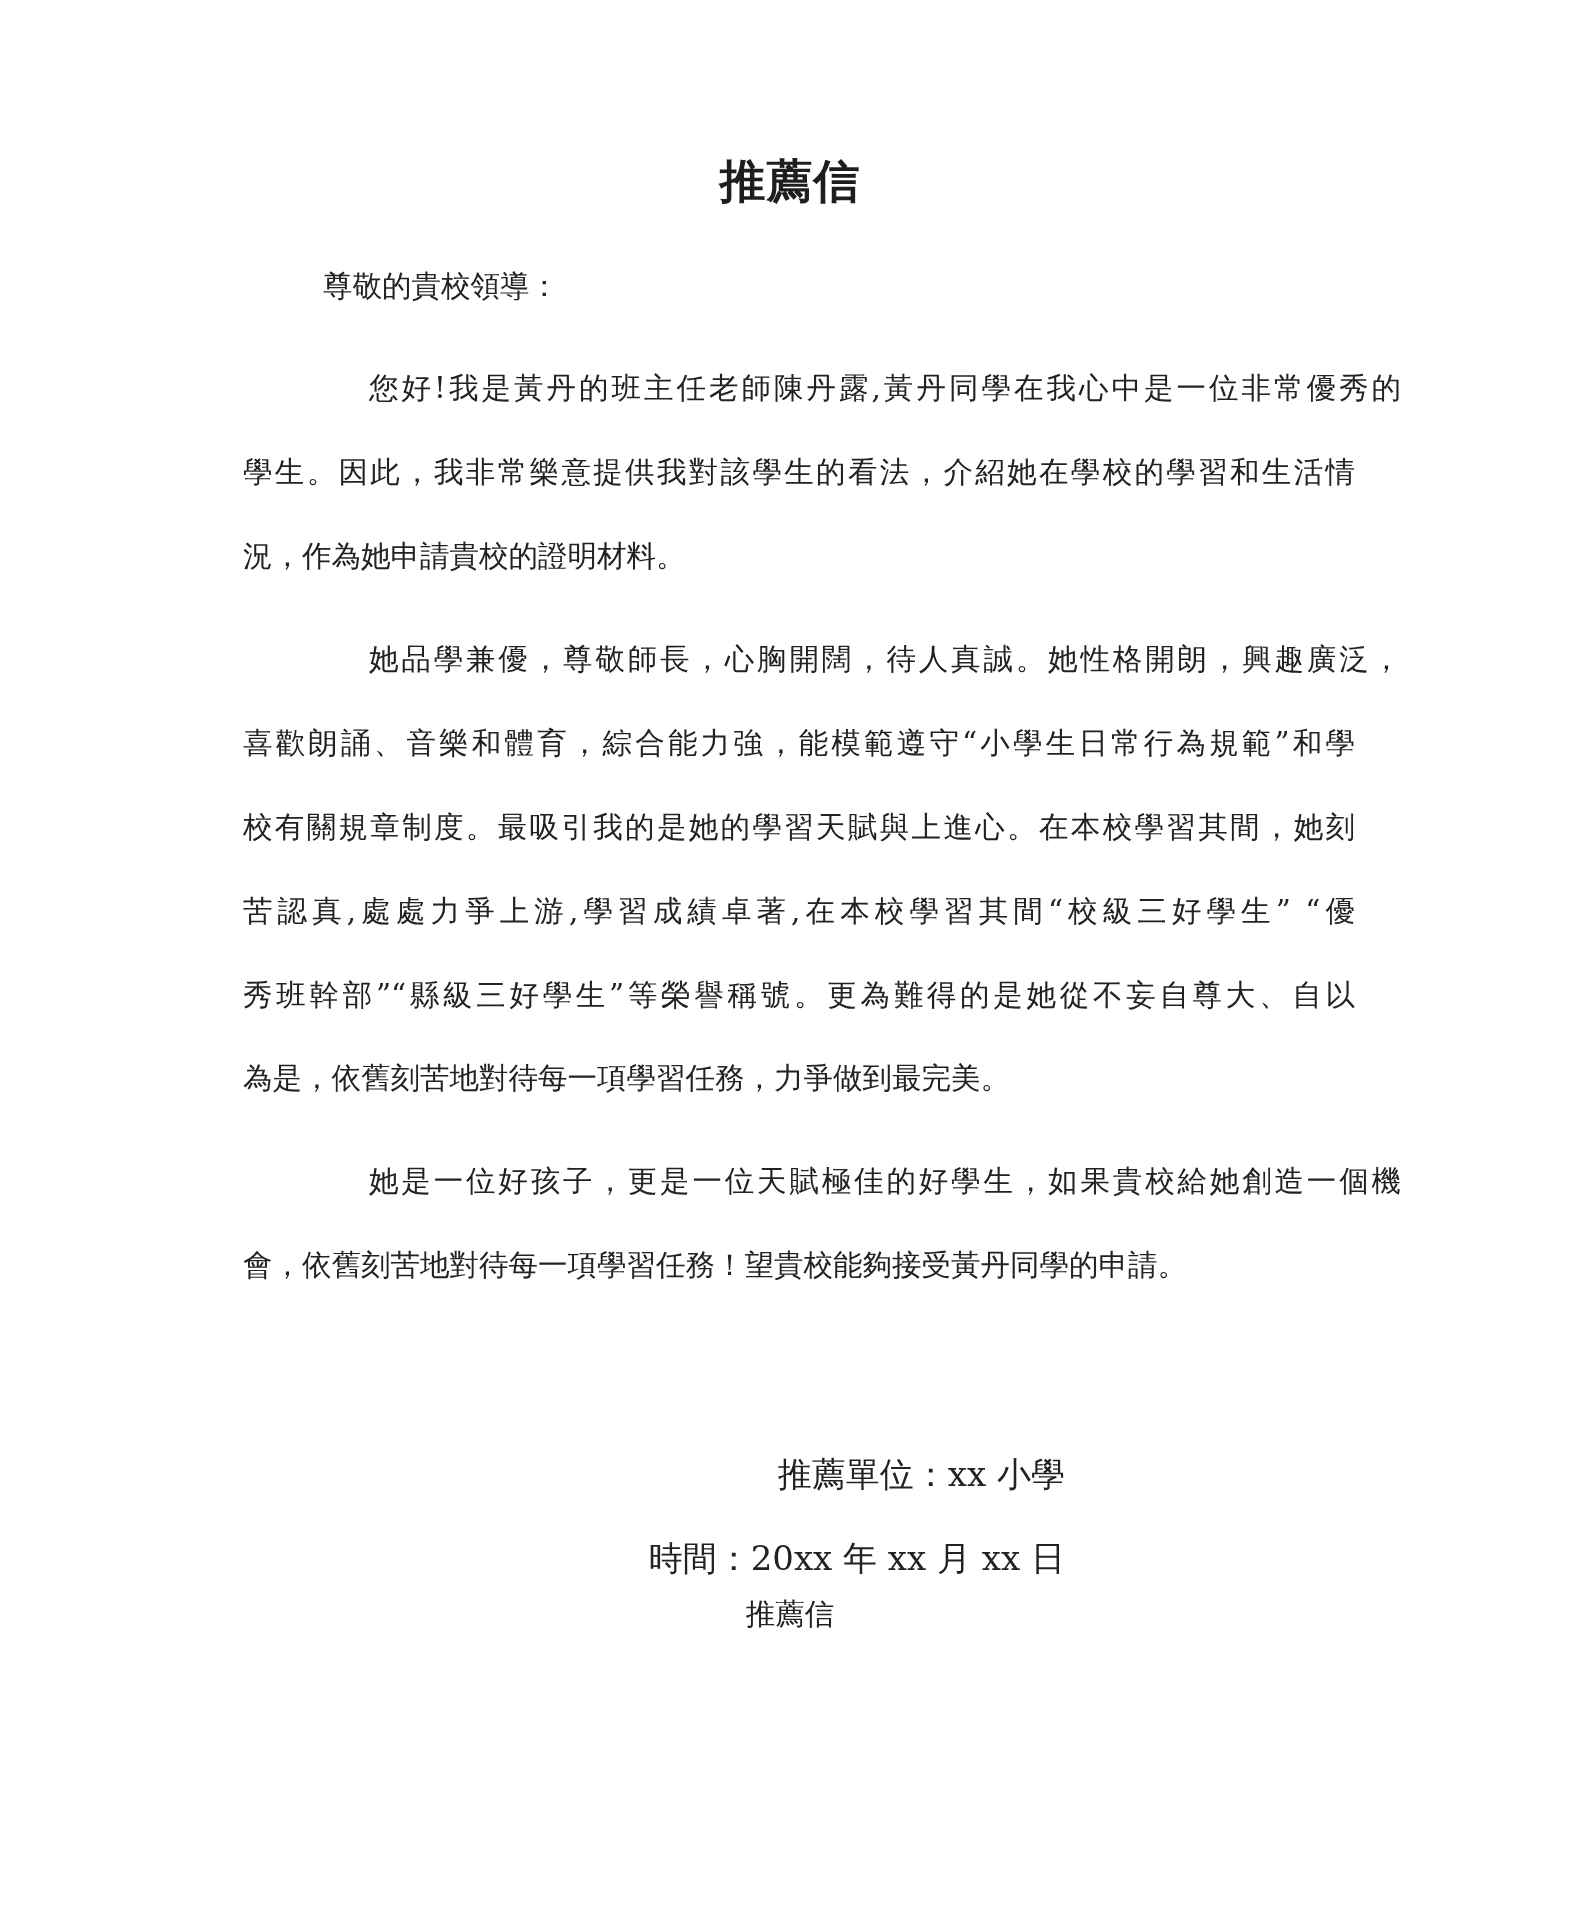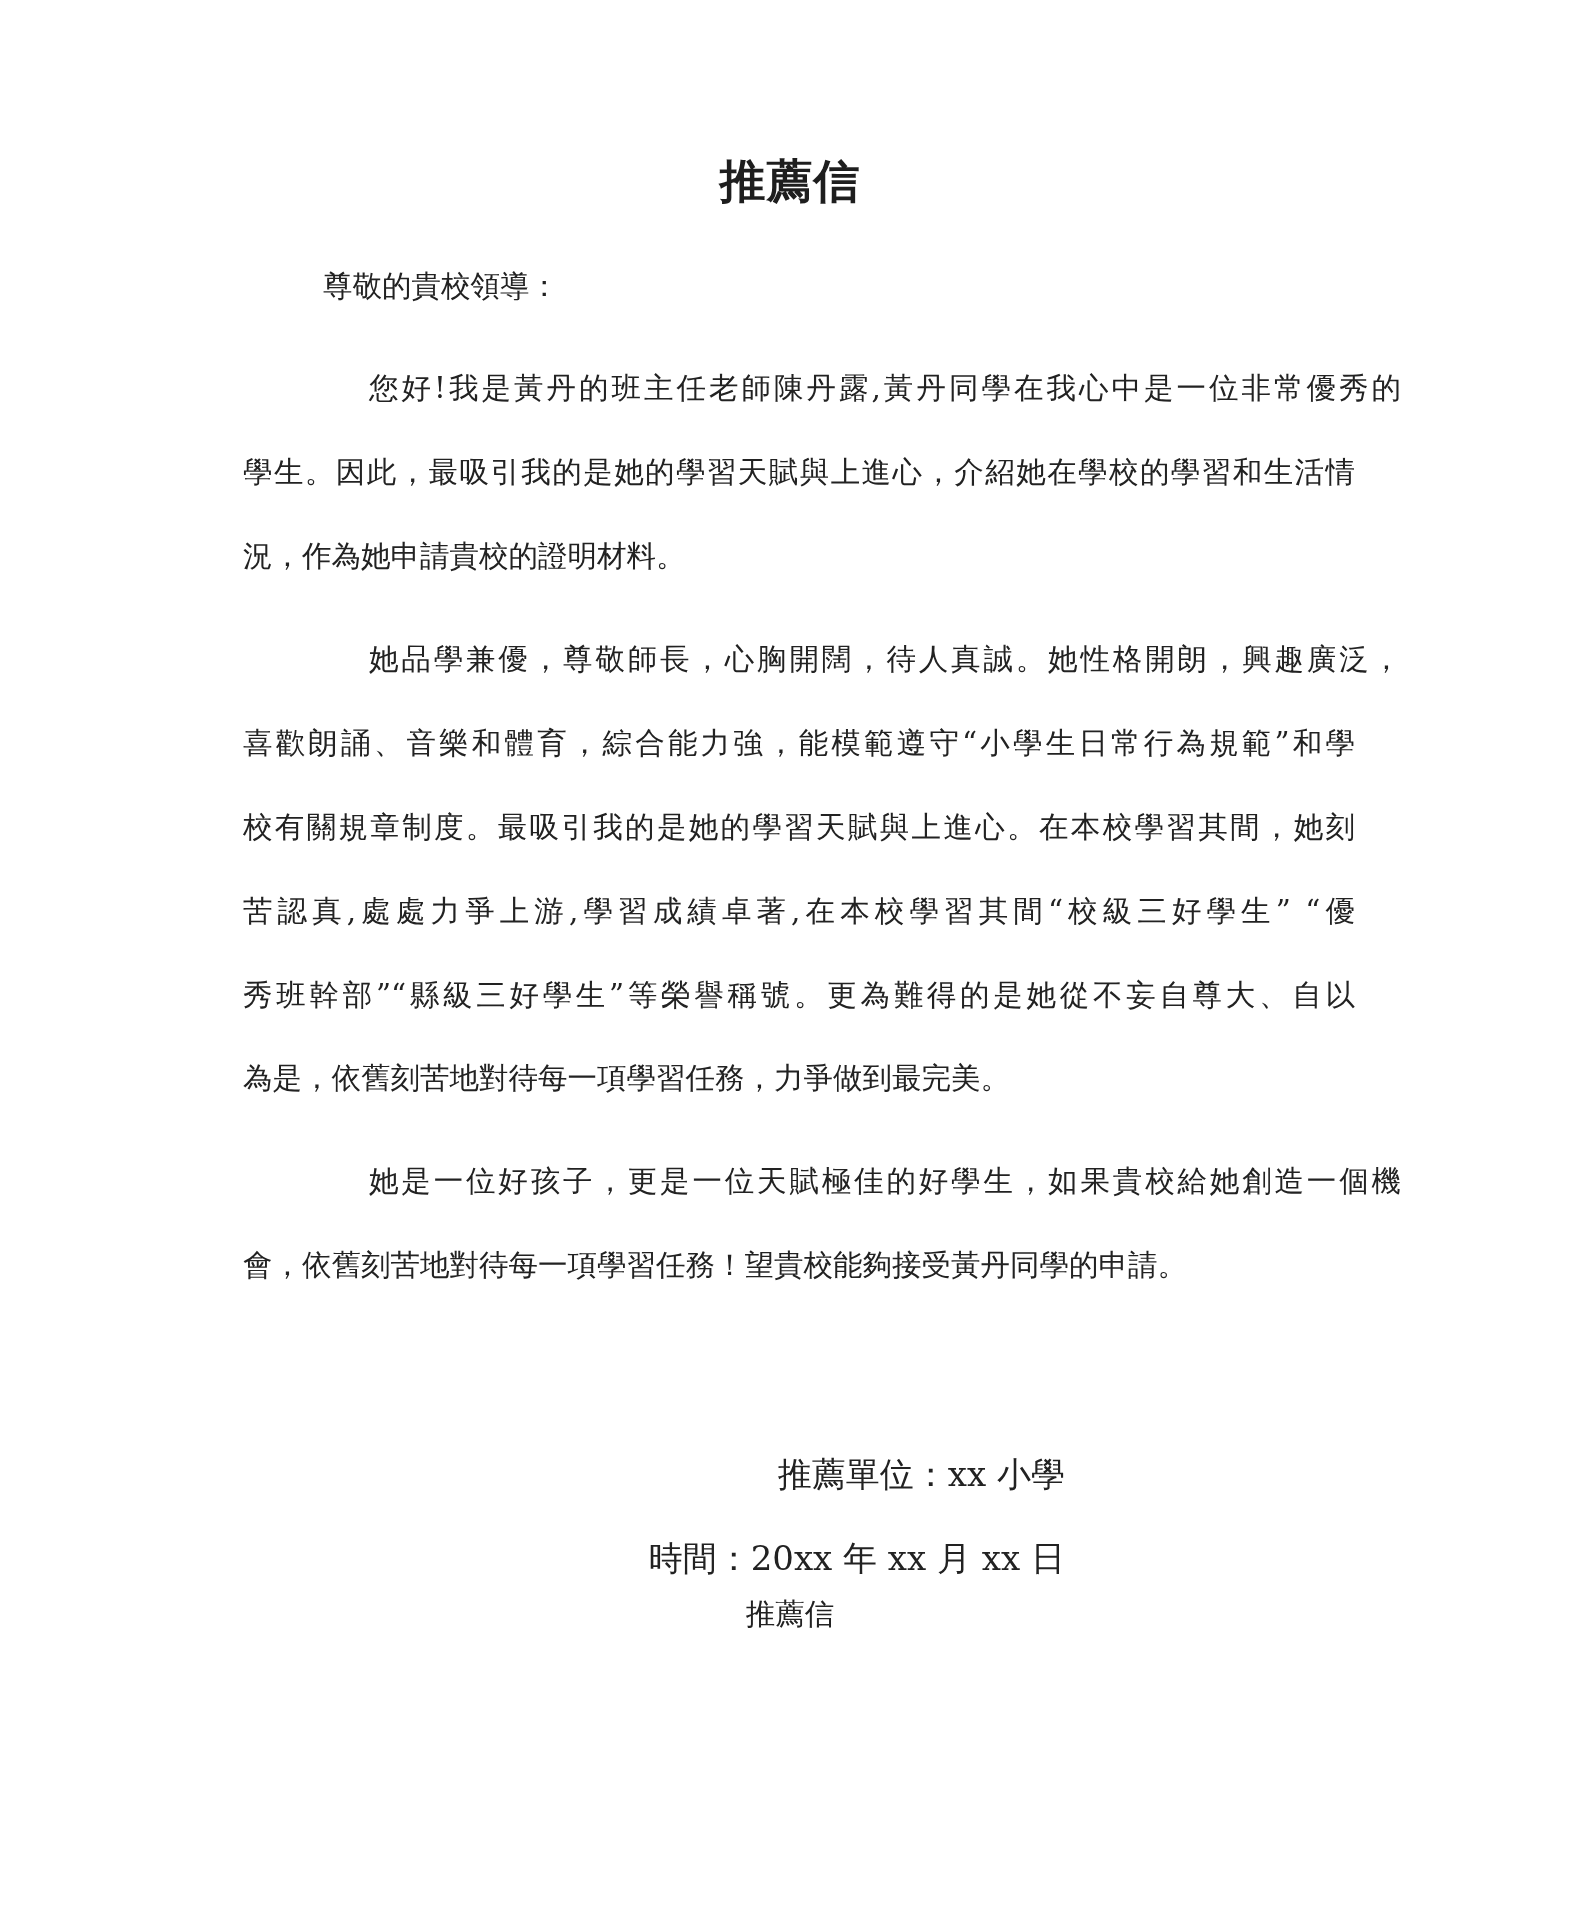--- a/index.html
+++ b/index.html
@@ -20,21 +20,21 @@
 </head>
 <body>
 
 <div class="page">
 
   <div class="title">推薦信</div>
 
   <div class="sal">尊敬的貴校領導：</div>
 
   <div class="line indent" style="top:370px">您好!我是黃丹的班主任老師陳丹露,黃丹同學在我心中是一位非常優秀的</div>
-  <div class="line" style="top:454px">學生。因此，最吸引我的是她的學習天賦與上進心，介紹她在學校的學習和生活情</div>
+  <div class="line" style="top:454px">學生。因此，我非常樂意提供我對該學生的看法，介紹她在學校的學習和生活情</div>
   <div class="line last" style="top:538px">況，作為她申請貴校的證明材料。</div>
 
   <div class="line indent" style="top:641px">她品學兼優，尊敬師長，心胸開闊，待人真誠。她性格開朗，興趣廣泛，</div>
   <div class="line" style="top:725px">喜歡朗誦、音樂和體育，綜合能力強，能模範遵守“小學生日常行為規範”和學</div>
   <div class="line" style="top:809px">校有關規章制度。最吸引我的是她的學習天賦與上進心。在本校學習其間，她刻</div>
   <div class="line" style="top:893px">苦認真,處處力爭上游,學習成績卓著,在本校學習其間“校級三好學生” “優</div>
   <div class="line" style="top:977px">秀班幹部”“縣級三好學生”等榮譽稱號。更為難得的是她從不妄自尊大、自以</div>
   <div class="line last" style="top:1060px">為是，依舊刻苦地對待每一項學習任務，力爭做到最完美。</div>
 
   <div class="line indent" style="top:1163px">她是一位好孩子，更是一位天賦極佳的好學生，如果貴校給她創造一個機</div>

